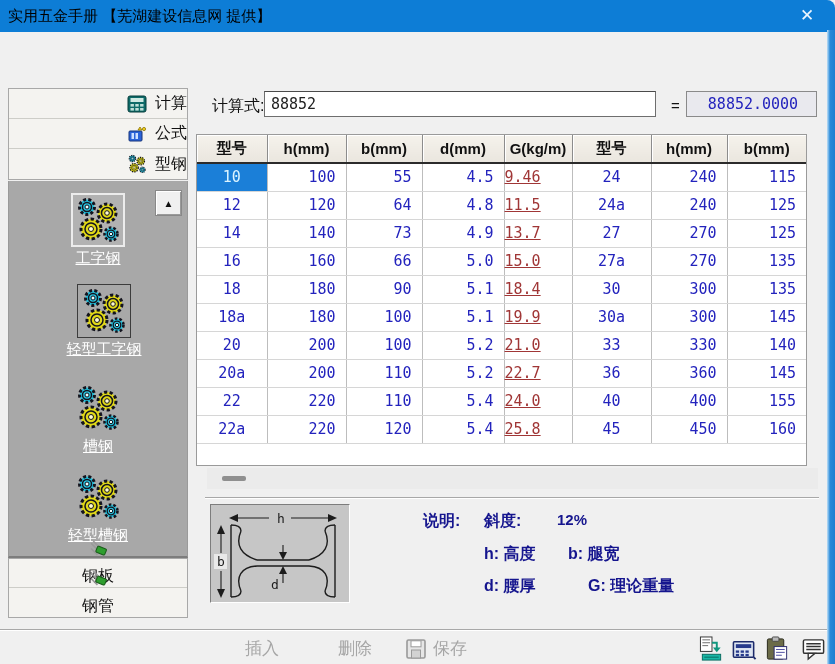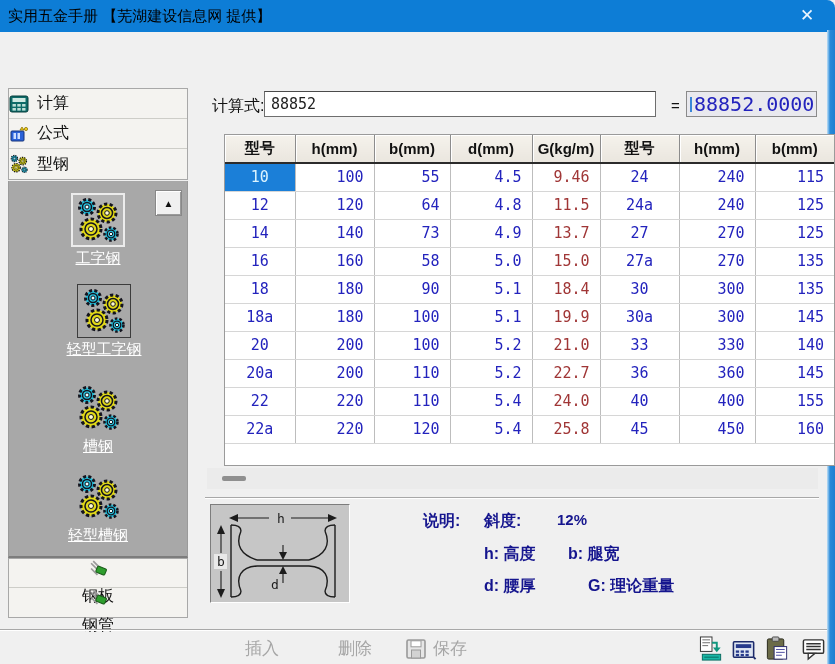--- a/index.html
+++ b/index.html
@@ -12,21 +12,21 @@
   .title { position:absolute; left:8px; top:0; line-height:32px; color:#000000; font-size:15px; white-space:nowrap; }
   .close-btn { position:absolute; right:12px; top:0; width:32px; height:32px; color:#eaf5ff; font-size:17px; line-height:32px; text-align:center; cursor:pointer; }
 
   
   .win-border { position:absolute; right:0; top:30px; width:8px; height:634px;
     background:linear-gradient(to right,#bfe0f7 0,#2a8ad9 3px,#1f7fd0 100%); }
 
   
   .side-group1 { position:absolute; left:8px; top:88px; width:180px; border:1px solid #a8a8a8; background:#f4f3f0; }
   .side-group2 { position:absolute; left:8px; top:558px; width:180px; border:1px solid #a8a8a8; background:#f4f3f0; }
-  .side-btn { height:30px; display:flex; align-items:center; justify-content:flex-start; gap:8px; font-size:16px; color:#111; border-bottom:1px solid #cdcdc8; cursor:pointer; }
+  .side-btn { height:30px; display:flex; align-items:center; justify-content:flex-end; gap:8px; font-size:16px; color:#111; border-bottom:1px solid #cdcdc8; cursor:pointer; }
   .side-group1 .side-btn:last-child, .side-group2 .side-btn:last-child { border-bottom:none; }
   .side-group2 .side-btn { height:29px;flex-direction:column; }
   .side-btn svg { flex:0 0 auto; }
 
   .gear-panel { position:absolute; left:8px; top:181px; width:180px; height:377px; background:#a8a8a8;
     border-left:1px solid #9a9a9a; border-right:1px solid #9a9a9a; border-bottom:2px solid #7d7d7d; }
   .scroll-up-btn { position:absolute; top:9px; right:5px; width:27px; height:26px; background:#f0f0f0;
     border:1px solid #888; box-shadow:inset 1px 1px 0 #fff, inset -1px -1px 0 #9a9a9a;
     font-size:10px; line-height:26px; text-align:center; color:#111; cursor:pointer; }
   .steel-item { display:flex; flex-direction:column; align-items:center; cursor:pointer; }
@@ -36,36 +36,36 @@
   .iconbox.framed { border:1px solid #3c3c3c; }
   .steel-label { margin-top:2px; color:#fff; font-size:15px; white-space:nowrap;text-decoration:underline; }
 
   
   .calc-label { position:absolute; left:212px; top:96px; font-size:16px; font-weight:normal; color:#111; }
   .calc-input { position:absolute; left:264px; top:91px; width:392px; height:26px; background:#fff;
     border:1px solid #6e6e6e; border-top-color:#4a4a4a; font-size:15px; padding:1px 6px;
     font-family:"DejaVu Sans Mono",monospace; color:#222; }
   .equals { position:absolute; left:671px; top:97px; font-size:15px; color:#111; }
   .calc-result { position:absolute; left:686px; top:91px; width:131px; height:26px; background:#e9e9ee;
-    border:1px solid #8a8a8a; color:#2323bd; font-size:20px; line-height:24px; padding-left:3px;
-    font-family:"DejaVu Sans Mono",monospace; display:flex; align-items:center; }
+    border:1px solid #8a8a8a; color:#2323bd; font-size:15px; line-height:24px; padding-left:3px;
+    font-family:"DejaVu Sans Mono",monospace; display:flex; align-items:center;flex-direction:column; }
   .result-caret { display:inline-block; width:2px; height:15px; background:#3a86d8; margin-right:2px; }
 
   
-  .table-wrap { position:absolute; left:224px; top:134px; width:611px; height:332px; background:#fff; border:1px solid #9a9a9a; overflow:hidden; }
+  .table-wrap { position:absolute; left:196px; top:134px; width:611px; height:332px; background:#fff; border:1px solid #9a9a9a; overflow:hidden; }
   table.grid { border-collapse:collapse; table-layout:fixed; width:609px; }
   .grid th { height:28px; background:linear-gradient(#f5f2ec,#eae6de); border-right:1px solid #8c8c8c;
     border-bottom:2px solid #2b2b2b; box-shadow:inset 1px 1px 0 #fff;
     font-size:15px; font-weight:bold; color:#111; }
   .grid td { height:28px; border-right:1px solid #bdbdbd; border-bottom:1px solid #d6d6d6;
     font-size:15px; font-family:"DejaVu Sans Mono",monospace; cursor:default; }
   .grid td:last-child, .grid th:last-child { border-right:none; }
   .c-num   { text-align:right; padding-right:10px; color:#2323bd; }
   .c-model { text-align:center; color:#2323bd; }
-  .c-g     { text-align:right; padding-right:10px; color:#a03636; }
+  .c-g     { padding-right:10px; color:#a03636;text-decoration:underline; }
   td.selected { background:#1b7fd8; color:#dcf4ff; }
 
   
   .hscroll { position:absolute; left:207px; top:468px; width:611px; height:21px; background:#ebebeb; }
   .hthumb { position:absolute; left:15px; top:8px; width:24px; height:5px; background:#8f8f8f; border-radius:2px; cursor:pointer; }
 
   .sep-a { position:absolute; left:205px; top:497px; width:614px; height:2px;
     border-top:1px solid #a8a8a8; border-bottom:1px solid #fff; }
   .sep-b { position:absolute; left:0; top:629px; width:827px; height:2px;
     border-top:1px solid #a8a8a8; border-bottom:1px solid #fff; }
@@ -273,21 +273,21 @@
             <td class="c-num">73</td>
             <td class="c-num">4.9</td>
             <td class="c-g">13.7</td>
             <td class="c-model">27</td>
             <td class="c-num">270</td>
             <td class="c-num">125</td>
           </tr>
           <tr>
             <td class="c-model">16</td>
             <td class="c-num">160</td>
-            <td class="c-num">58</td>
+            <td class="c-num">66</td>
             <td class="c-num">5.0</td>
             <td class="c-g">15.0</td>
             <td class="c-model">27a</td>
             <td class="c-num">270</td>
             <td class="c-num">135</td>
           </tr>
           <tr>
             <td class="c-model">18</td>
             <td class="c-num">180</td>
             <td class="c-num">90</td>

